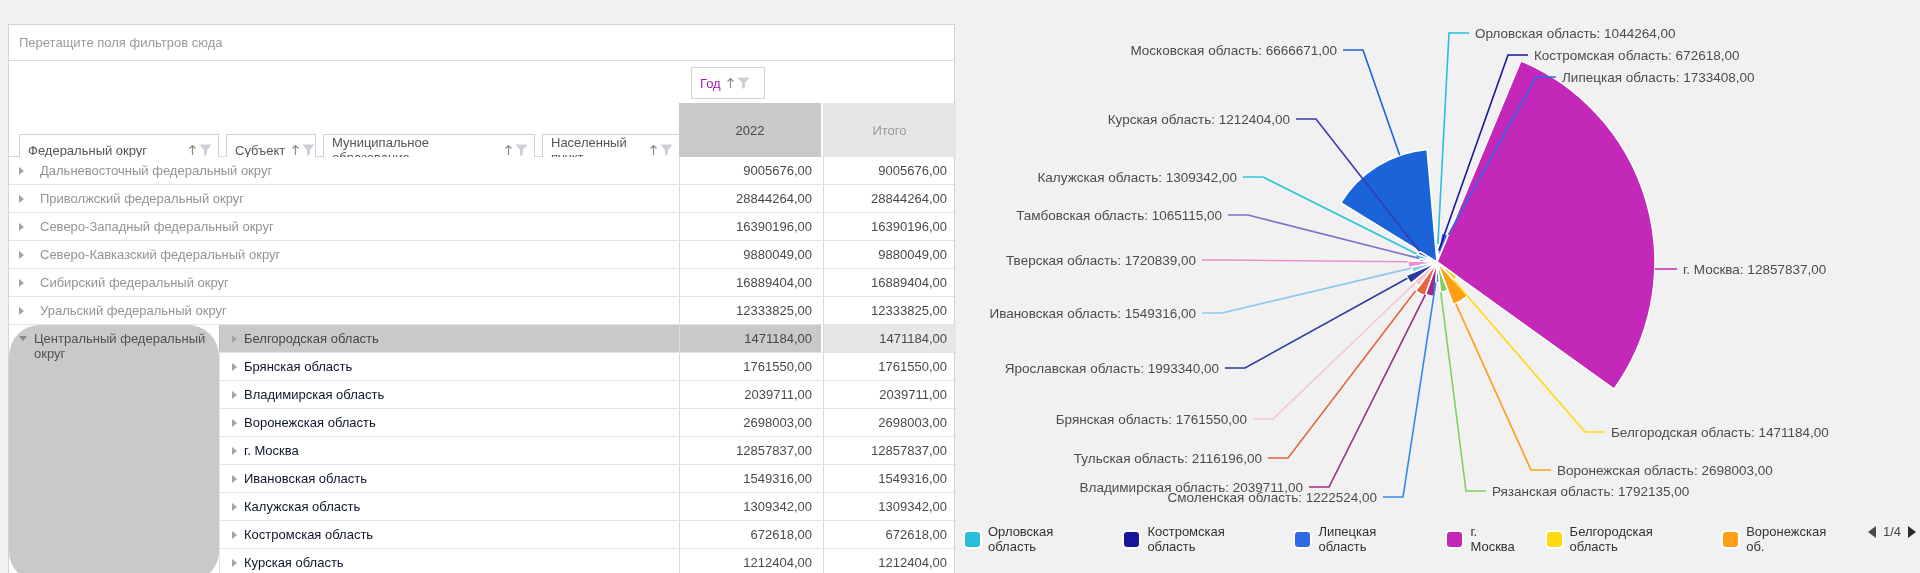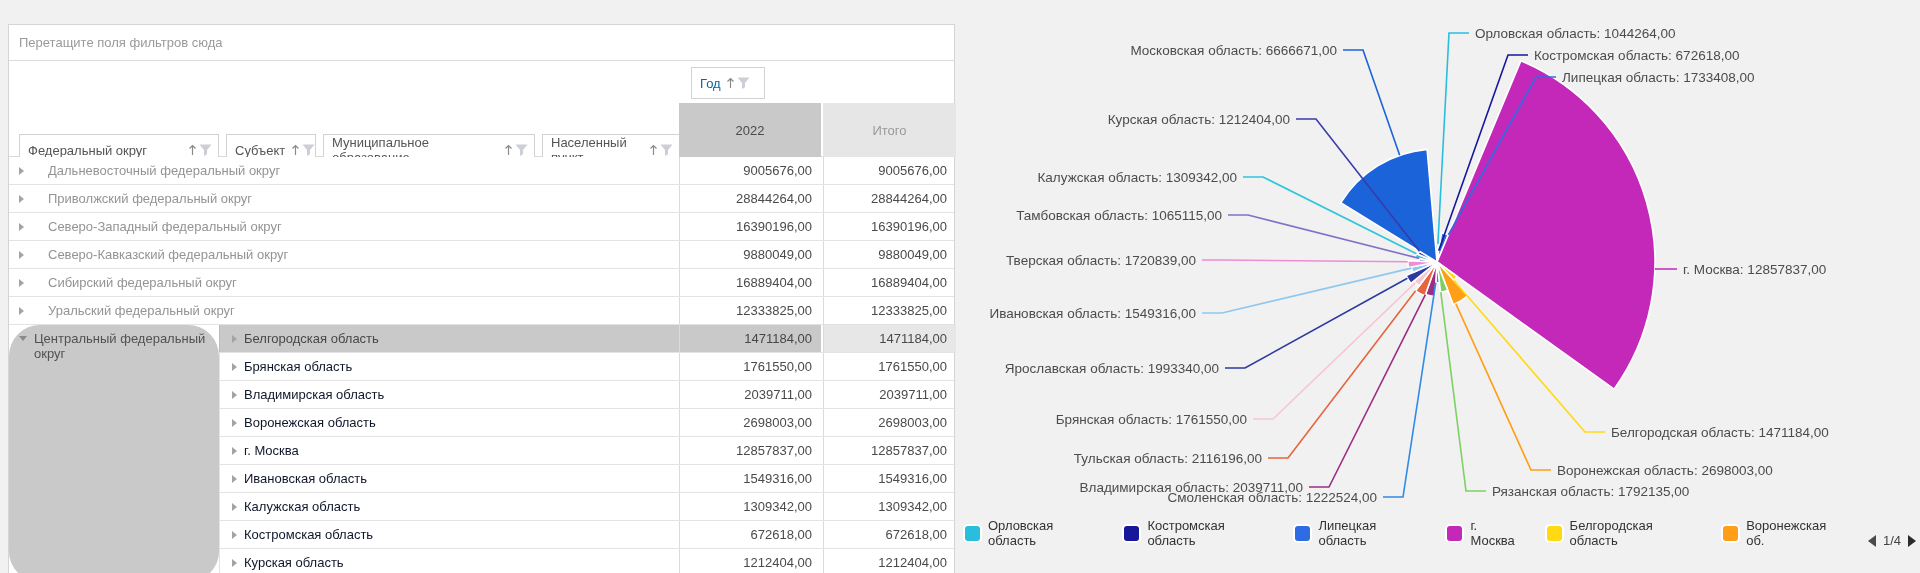--- a/index.html
+++ b/index.html
@@ -8,38 +8,38 @@
   .stage { position:relative; width:1920px; height:573px; }
 
   
   .pivot-card { position:absolute; left:8px; top:24px; width:947px; height:557px;
                 background:#fff; border:1px solid #d4d4d4; }
   .filter-bar { height:36px; line-height:35px; padding-left:10px; color:#9a9a9a;
                 font-size:13px; border-bottom:1px solid #dcdcdc; }
   .god-row { position:relative; height:42px; }
   .year-box { position:absolute; left:682px; top:6px; height:32px; min-width:74px;
               border:1px solid #d2d2d2; background:#fff; display:flex; align-items:center;
-              padding:0 8px; gap:5px; font-size:13px; color:#0369a1; cursor:pointer; }
+              padding:0 8px; gap:5px; font-size:13px; color:#a21caf; cursor:pointer; }
   .hdr-row { position:relative; height:54px; border-bottom:1px solid #d9d9d9; }
   .field-strip { position:absolute; left:0; top:10px; display:flex; gap:7px; padding-left:10px;margin-top:21px; }
   .field-box { height:32px; border:1px solid #d2d2d2; background:#fff; display:flex;
                align-items:center; justify-content:space-between; padding:0 6px 0 8px;
                font-size:13px; color:#555; gap:6px; cursor:grab; }
   .fb-1{width:200px} .fb-2{width:90px} .fb-3{width:212px} .fb-4{width:138px}
   .icons{ display:flex; align-items:center; gap:2px; flex:0 0 auto; }
   .vcol-hdr { position:absolute; top:0; height:54px; display:flex; align-items:center;
               justify-content:center; font-size:13px; }
   .vh-2022 { left:670px; width:142px; background:#c9c9c9; color:#4a4a4a; }
   .vh-itogo{ left:814px; width:133px; background:#e6e6e6; color:#9a9a9a; }
 
   .rows { position:relative; }
   .prow { display:flex; height:28px; border-bottom:1px solid #e3e3e3; font-size:13px;
           align-items:stretch; background:#fff; }
   .name-cell { flex:0 0 670px; display:flex; align-items:center; padding-left:10px;
-               gap:24px; color:#949494; cursor:pointer; }
+               gap:16px; color:#949494; cursor:pointer; }
   .v-cell, .t-cell { display:flex; align-items:center; justify-content:flex-end;
                      padding-right:9px; color:#4a4a4a; cursor:pointer; }
   .v-cell { flex:0 0 142px; border-left:1px solid #dadada; }
   .t-cell { flex:0 0 133px; border-left:1px solid #dadada; margin-left:2px; }
 
   .central-block { display:flex; }
   .cb-left { flex:0 0 210px; background:#c9c9c9; border-bottom:1px solid #bdbdbd;
              font-size:13px; color:#525252; padding:6px 0 0 10px; display:flex; gap:7px;
              align-items:flex-start; cursor:pointer;border-radius:31px; }
   .cb-right { flex:1; }
@@ -53,21 +53,21 @@
 
   .tri-r { width:0; height:0; border-top:4px solid transparent; border-bottom:4px solid transparent;
            border-left:5px solid #a3a3a3; flex:0 0 auto; }
   .tri-d { width:0; height:0; border-left:4px solid transparent; border-right:4px solid transparent;
            border-top:5px solid #8a8a8a; flex:0 0 auto; margin-top:5px; }
 
   
   .chart-card { position:absolute; left:955px; top:0; width:965px; height:524px; }
   #pie-svg { position:absolute; left:0; top:0; }
   .legend { position:absolute; left:10px; right:4px; top:524px; height:24px;
-            display:flex; align-items:flex-end; gap:24px; }
+            display:flex; align-items:flex-start; gap:24px; }
   .leg-item { display:flex; align-items:center; gap:8px; font-size:13px; color:#333; }
   .chip { width:15px; height:15px; border-radius:3px; flex:0 0 auto;
           box-shadow:0 0 0 2px #fff, 0 1px 2px rgba(0,0,0,.18); }
   .pager { margin-left:auto; display:flex; align-items:center; gap:7px; font-size:13px; color:#444; }
   .pg-l { width:0;height:0;border-top:6px solid transparent;border-bottom:6px solid transparent;
           border-right:8px solid #4a4a4a; cursor:pointer; }
   .pg-r { width:0;height:0;border-top:6px solid transparent;border-bottom:6px solid transparent;
           border-left:8px solid #2b2b2b; cursor:pointer; }
 </style>
 </head>

